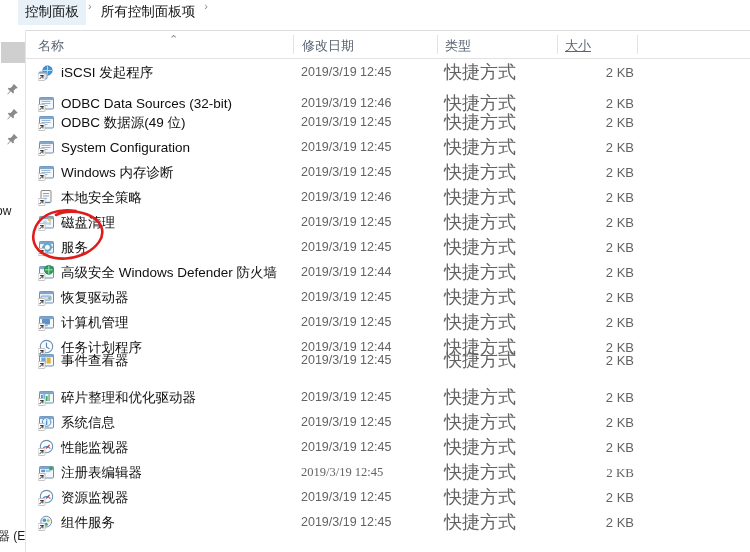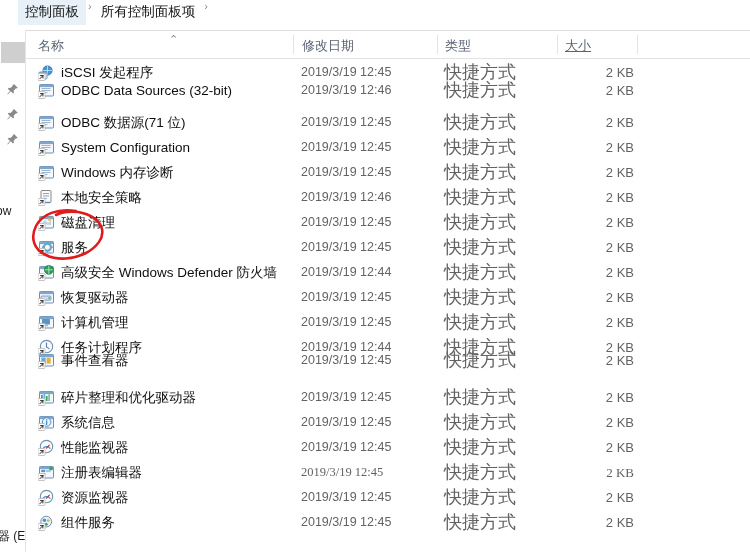--- a/index.html
+++ b/index.html
@@ -169,21 +169,21 @@
             <rect x="1" y="8" width="8" height="1.8" fill="#7fa6cc"></rect>
             <rect x="0" y="9.5" width="7" height="7" rx="1" fill="#ffffff" stroke="#b6b6b6" stroke-width=".8"></rect>
             <path d="M1.8 14.8 L4.9 11.6 M4.9 11.6 h-2.4 M4.9 11.6 v2.4" stroke="#2f2f2f" stroke-width="1" fill="none" stroke-linecap="round" stroke-linejoin="round"></path>
           </svg>
         </span>
         <span class="nm">iSCSI 发起程序</span>
         <span class="dt">2019/3/19 12:45</span>
         <span class="ty">快捷方式</span>
         <span class="sz">2 KB</span>
       </div>
-      <div class="row" style="top: 18px;">
+      <div class="row" style="top: 31px;">
         <span class="ic">
           <svg viewBox="0 0 17 17" width="17" height="17">
             <rect x="1.5" y="2.5" width="14" height="11.5" rx="1" fill="#f4f7fb" stroke="#6e8fb3" stroke-width="1"></rect>
             <rect x="1.5" y="2.5" width="14" height="2.6" fill="#7fa6cc"></rect>
             <rect x="3.5" y="6" width="9" height="1" fill="#9fb6cc"></rect>
             <rect x="3.5" y="8" width="9" height="1" fill="#9fb6cc"></rect>
             <rect x="3.5" y="10" width="6" height="1" fill="#9fb6cc"></rect>
             <rect x="0" y="9.5" width="7" height="7" rx="1" fill="#ffffff" stroke="#b6b6b6" stroke-width=".8"></rect>
             <path d="M1.8 14.8 L4.9 11.6 M4.9 11.6 h-2.4 M4.9 11.6 v2.4" stroke="#2f2f2f" stroke-width="1" fill="none" stroke-linecap="round" stroke-linejoin="round"></path>
           </svg>
@@ -198,21 +198,21 @@
           <svg viewBox="0 0 17 17" width="17" height="17">
             <rect x="1.5" y="2.5" width="14" height="11.5" rx="1" fill="#f4f7fb" stroke="#6e8fb3" stroke-width="1"></rect>
             <rect x="1.5" y="2.5" width="14" height="2.6" fill="#7fa6cc"></rect>
             <rect x="3.5" y="6" width="9" height="1" fill="#9fb6cc"></rect>
             <rect x="3.5" y="8" width="9" height="1" fill="#9fb6cc"></rect>
             <rect x="3.5" y="10" width="6" height="1" fill="#9fb6cc"></rect>
             <rect x="0" y="9.5" width="7" height="7" rx="1" fill="#ffffff" stroke="#b6b6b6" stroke-width=".8"></rect>
             <path d="M1.8 14.8 L4.9 11.6 M4.9 11.6 h-2.4 M4.9 11.6 v2.4" stroke="#2f2f2f" stroke-width="1" fill="none" stroke-linecap="round" stroke-linejoin="round"></path>
           </svg>
         </span>
-        <span class="nm">ODBC 数据源(71 位)</span>
+        <span class="nm">ODBC 数据源(49 位)</span>
         <span class="dt">2019/3/19 12:45</span>
         <span class="ty">快捷方式</span>
         <span class="sz">2 KB</span>
       </div>
       <div class="row" style="top: 75px;">
         <span class="ic">
           <svg viewBox="0 0 17 17" width="17" height="17">
             <rect x="1.5" y="2.5" width="14" height="11.5" rx="1" fill="#f4f7fb" stroke="#6e8fb3" stroke-width="1"></rect>
             <rect x="1.5" y="2.5" width="14" height="2.6" fill="#7fa6cc"></rect>
             <rect x="3.5" y="6" width="9" height="1" fill="#9fb6cc"></rect>

